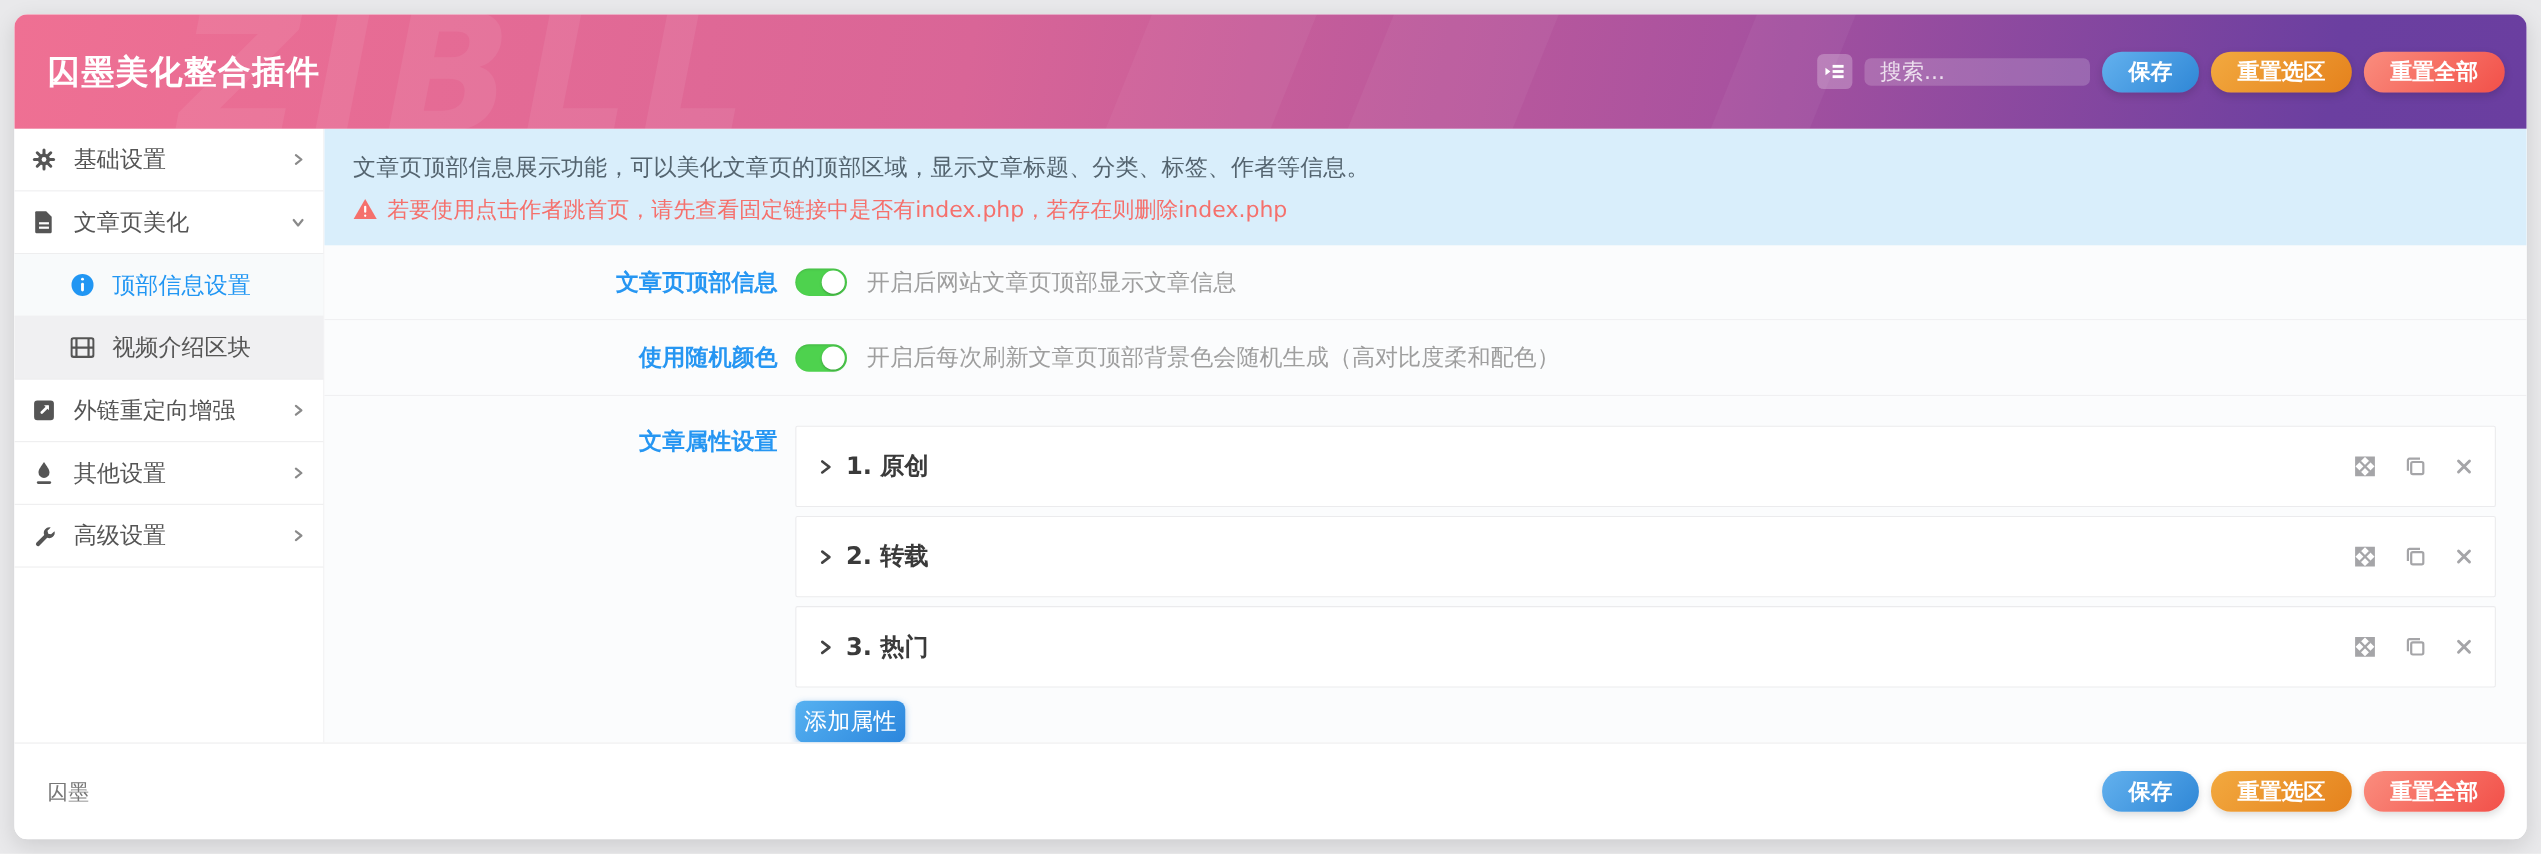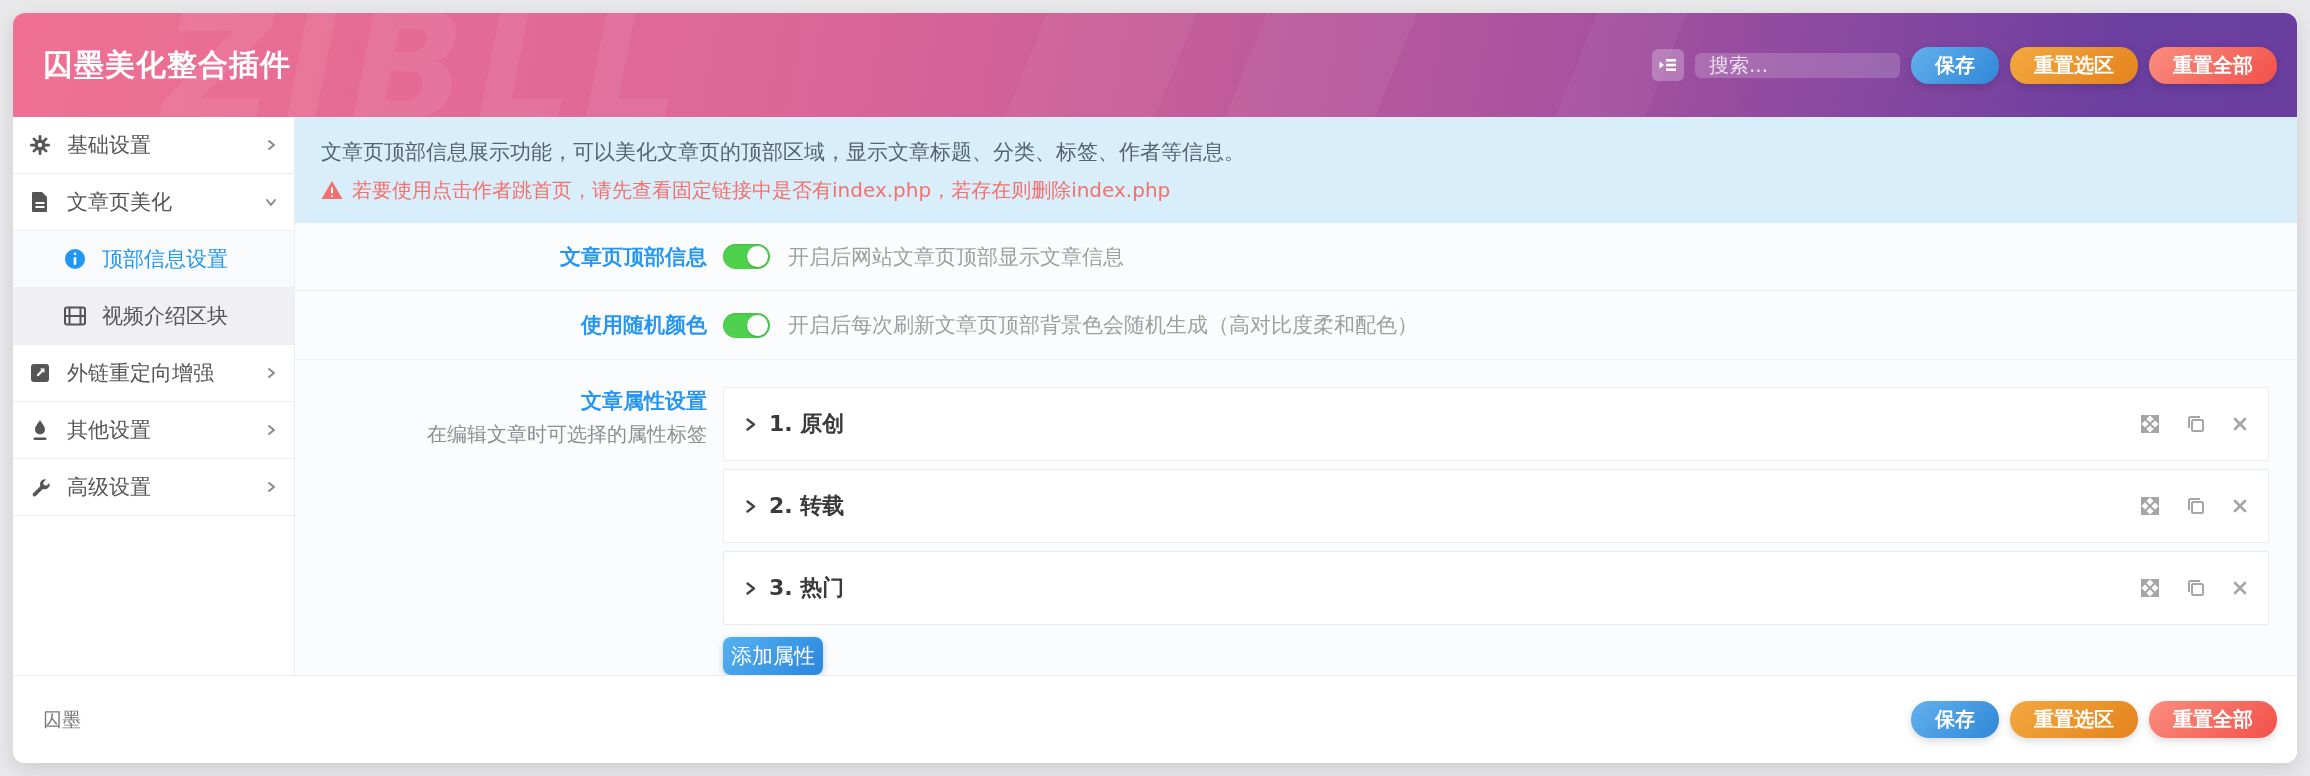--- a/index.html
+++ b/index.html
@@ -255,21 +255,20 @@
           <div class="toggle">
               <div class="knob"></div>
             </div>
           <span class="opt-desc">开启后每次刷新文章页顶部背景色会随机生成（高对比度柔和配色）</span>
         </div>
       </div>
 
       <div class="opt-row r3">
         <div class="opt-label-col">
           <div class="opt-label">文章属性设置</div>
-          <div class="opt-sublabel">在编辑文章时可选择的属性标签</div>
         </div>
 
         <div class="panels-col">
 
           <div class="attr-panel">
             <div class="attr-title">
               <svg width="13" height="15" viewBox="0 0 13 15">
                   <polyline points="3.5,2.5 10,7.5 3.5,12.5" fill="none" stroke="#444" stroke-width="2.4" stroke-linecap="round" stroke-linejoin="round"></polyline>
                 </svg>
               <span>1. 原创</span>

